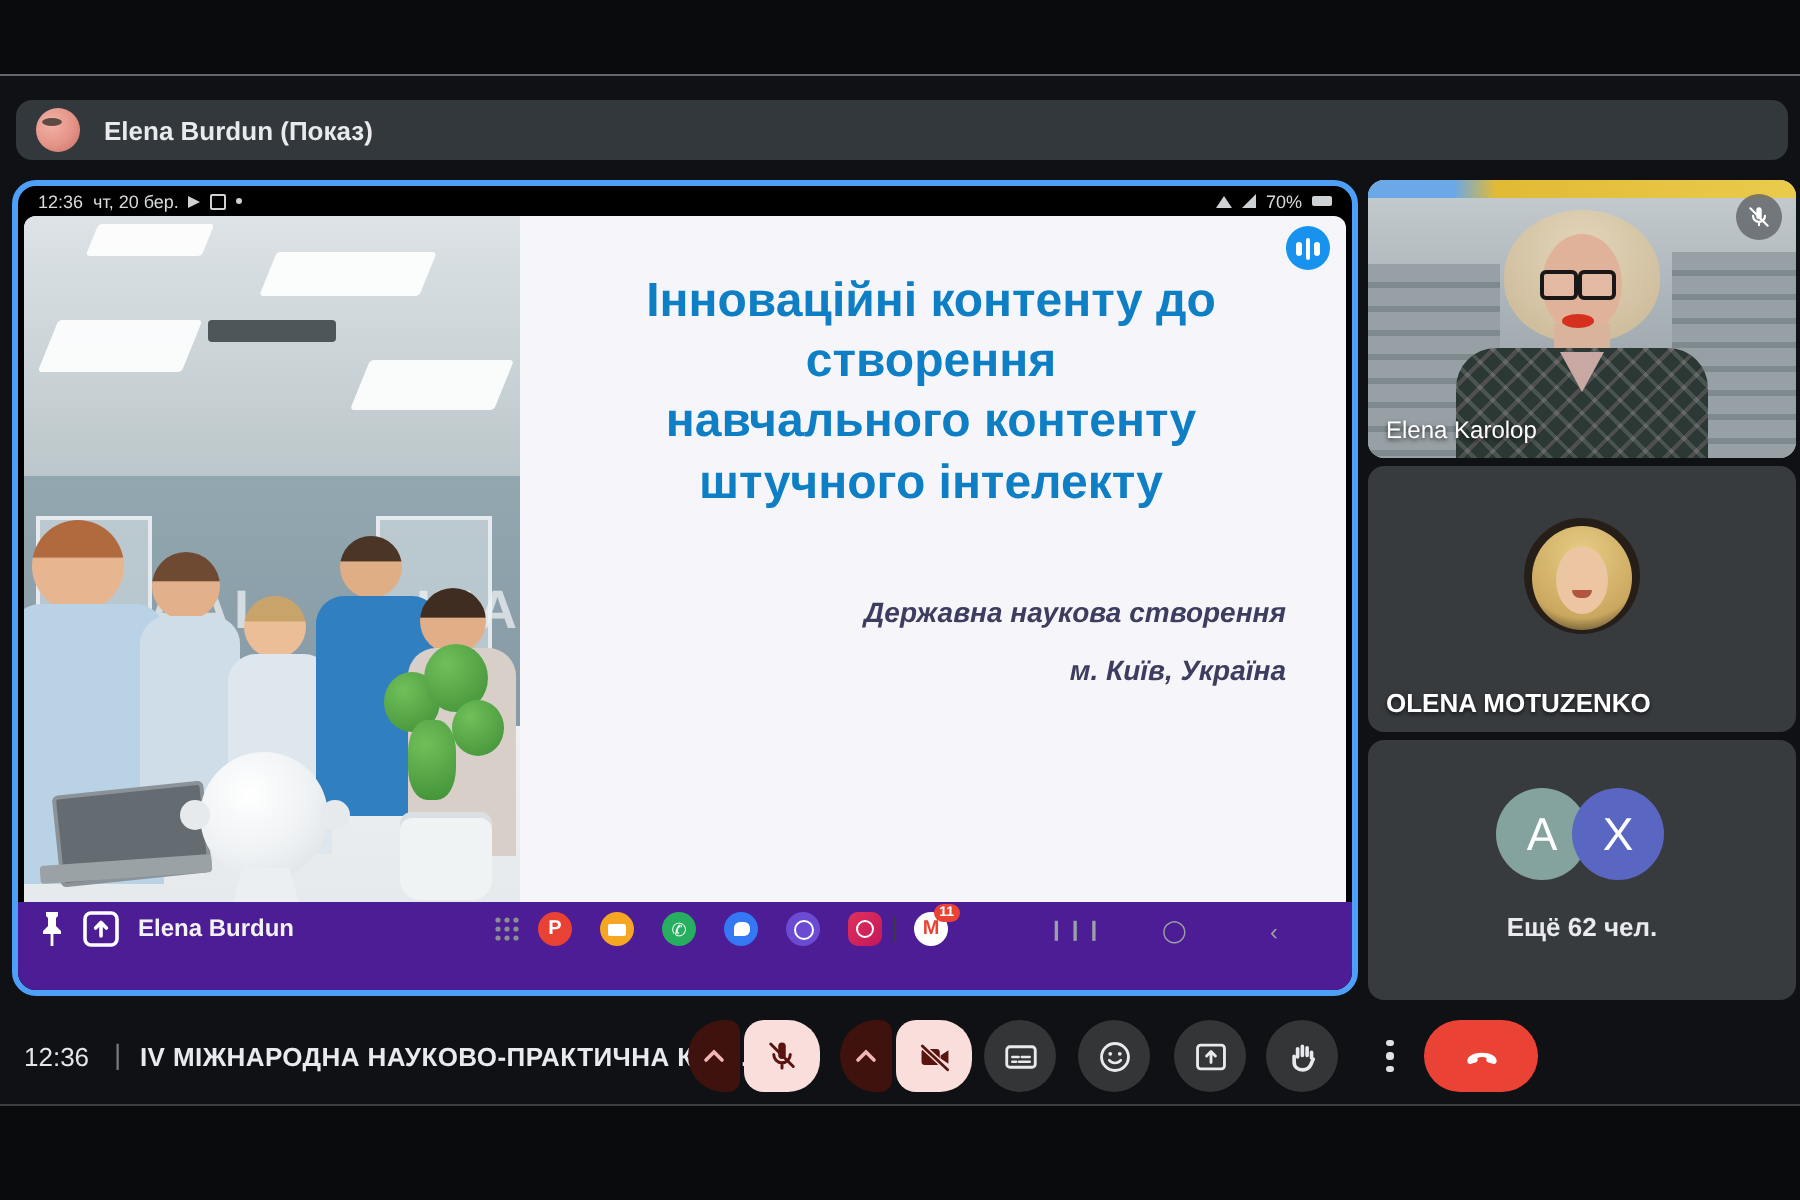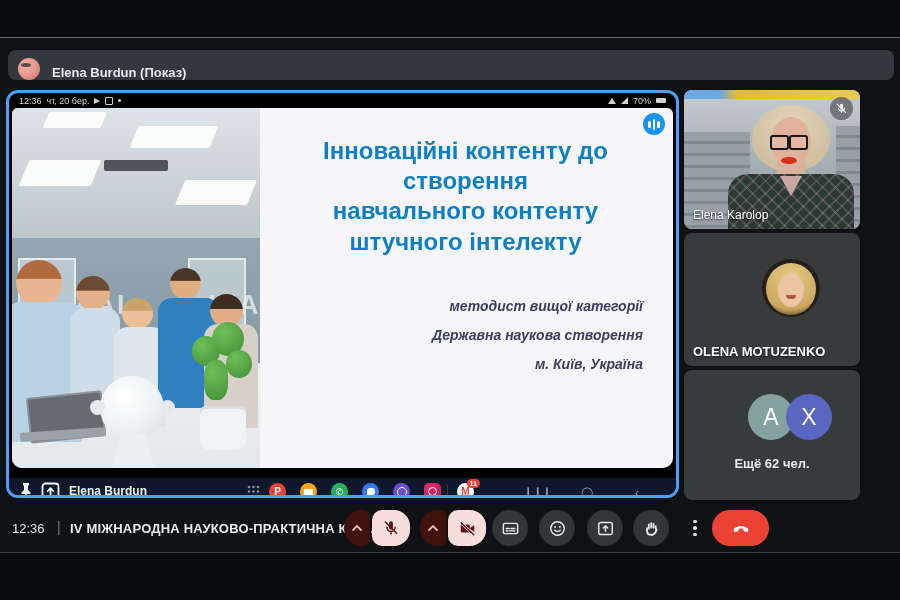--- a/index.html
+++ b/index.html
@@ -6,21 +6,21 @@
   .stage{position:relative;width:900px;height:600px;background:#0a0b0d;overflow:hidden;
          font-family:"Liberation Sans",sans-serif;-webkit-font-smoothing:antialiased;}
   .abs{position:absolute;}
 
   
   .hairline{position:absolute;left:0;width:900px;height:1px;background:#63676b;}
   .meet-area{position:absolute;top:38px;left:0;width:900px;height:514px;background:#101114;}
 
   
   .banner{position:absolute;top:50px;left:8px;width:886px;height:30px;background:#32383c;
-          border-radius:8px;display:flex;align-items:flex-end;gap:12px;padding-left:10px;box-sizing:border-box;}
+          border-radius:8px;display:flex;align-items:center;gap:12px;padding-left:10px;box-sizing:border-box;}
   .banner .avatar{width:22px;height:22px;border-radius:50%;
           background:radial-gradient(circle at 35% 35%,#f3b3a6 0%,#e49387 55%,#c96f62 100%);position:relative;overflow:hidden;}
   .banner .avatar::after{content:"";position:absolute;left:3px;top:5px;width:10px;height:4px;border-radius:50%;background:#5d4a45;}
   .banner .name{color:#e8eaed;font-size:13px;font-weight:bold;}
 
   
   .phone{position:absolute;top:90px;left:6px;width:673px;height:408px;box-sizing:border-box;
          border:3px solid #4d9ff8;border-radius:12px;background:#000;overflow:hidden;}
   .phone-inner{position:absolute;inset:0;}
   .statusbar{position:absolute;top:0;left:0;right:0;height:15px;display:flex;align-items:center;
@@ -61,31 +61,31 @@
   .laptop-b{position:absolute;left:8px;top:322px;width:86px;height:9px;background:#9aa2a6;border-radius:2px;transform:rotate(-4deg);}
   .robot-b{position:absolute;left:88px;top:268px;width:64px;height:64px;border-radius:50%;
            background:radial-gradient(circle at 38% 32%,#ffffff 0%,#eef1f3 55%,#d7dde0 100%);}
   .robot-k{position:absolute;width:15px;height:15px;border-radius:50%;background:#e6eaec;}
   .robot-base{position:absolute;left:100px;top:326px;width:42px;height:34px;background:#eceff1;
               clip-path:polygon(22% 0,78% 0,100% 100%,0 100%);}
   .leaf{position:absolute;border-radius:50%;background:radial-gradient(circle at 35% 30%,#6fbf5a,#3f8f36);}
   .pot{position:absolute;left:188px;top:298px;width:46px;height:44px;background:#f0f3f4;border-radius:6px 6px 10px 10px;box-shadow:inset 0 3px 0 #d9dfe2;}
 
   
-  .taskbar{position:absolute;left:0;right:0;bottom:0;height:17px;background:#0f172a;color:#fff;}
+  .taskbar{position:absolute;left:0;right:0;bottom:0;height:44px;background:#4c1d95;color:#fff;}
   .pin-ic,.share-ic{position:absolute;top:4px;}
   .presenter{position:absolute;left:60px;top:6px;font-size:12px;font-weight:bold;color:#f2f2f2;}
   .app{position:absolute;top:5px;width:17px;height:17px;border-radius:50%;display:flex;align-items:center;justify-content:center;}
   .app.square{border-radius:5px;}
   .nav-ic{position:absolute;top:8px;color:#9aa0a6;}
   .gmail-badge{position:absolute;top:-4px;right:-6px;background:#ea4335;color:#fff;font-size:7px;font-weight:bold;
                border-radius:6px;padding:0 3px;line-height:9px;}
 
   
-  .tile{position:absolute;left:684px;width:176px;border-radius:8px;overflow:hidden;background:#383b3e;}
+  .tile{position:absolute;left:684px;width:214px;border-radius:8px;overflow:hidden;background:#383b3e;}
   .tile-label{position:absolute;left:9px;bottom:7px;color:#fff;font-size:12px;text-shadow:0 1px 2px rgba(0,0,0,.7);}
   .mute-chip{position:absolute;top:7px;right:7px;width:23px;height:23px;border-radius:50%;
              background:rgba(95,99,104,.8);display:flex;align-items:center;justify-content:center;}
   .video-bg{position:absolute;inset:0;background:linear-gradient(180deg,#c6cdd1 0%,#aab3b8 45%,#8d989d 100%);}
   .flagstripe{position:absolute;top:0;left:0;right:0;height:9px;
               background:linear-gradient(90deg,#6aa8e8 0%,#6aa8e8 20%,#e2ba35 30%,#eacb4d 100%);}
   .bld{position:absolute;background:repeating-linear-gradient(180deg,#97a1a5 0 9px,#7f8a8f 9px 12px);}
   .k-hair{position:absolute;left:68px;top:15px;width:78px;height:66px;border-radius:50% 50% 46% 46%;
           background:radial-gradient(circle at 50% 30%,#e3d5ba,#c9b795);}
   .k-face{position:absolute;left:87px;top:27px;width:40px;height:50px;border-radius:50%;background:#e0b29a;}
@@ -203,21 +203,20 @@
         </div>
 
         <div class="slide-title">
           <div>Інноваційні контенту до</div>
           <div>створення</div>
           <div>навчального контенту</div>
           <div>штучного інтелекту</div>
         </div>
 
         <div class="credits">
-          <div>методист вищої категорії</div>
           <div>Державна наукова створення</div>
           <div>м. Київ, Україна</div>
         </div>
       </div>
 
       <div class="taskbar">
         <svg class="pin-ic" style="left:10px;" width="14" height="19" viewBox="0 0 14 19">
           <path d="M4 1h6v2l-1 1v4l2.5 2.5V12H2.5v-1.5L5 8V4L4 3z" fill="#fff"></path>
           <rect x="6.3" y="12" width="1.4" height="6" fill="#fff"></rect>
         </svg>

